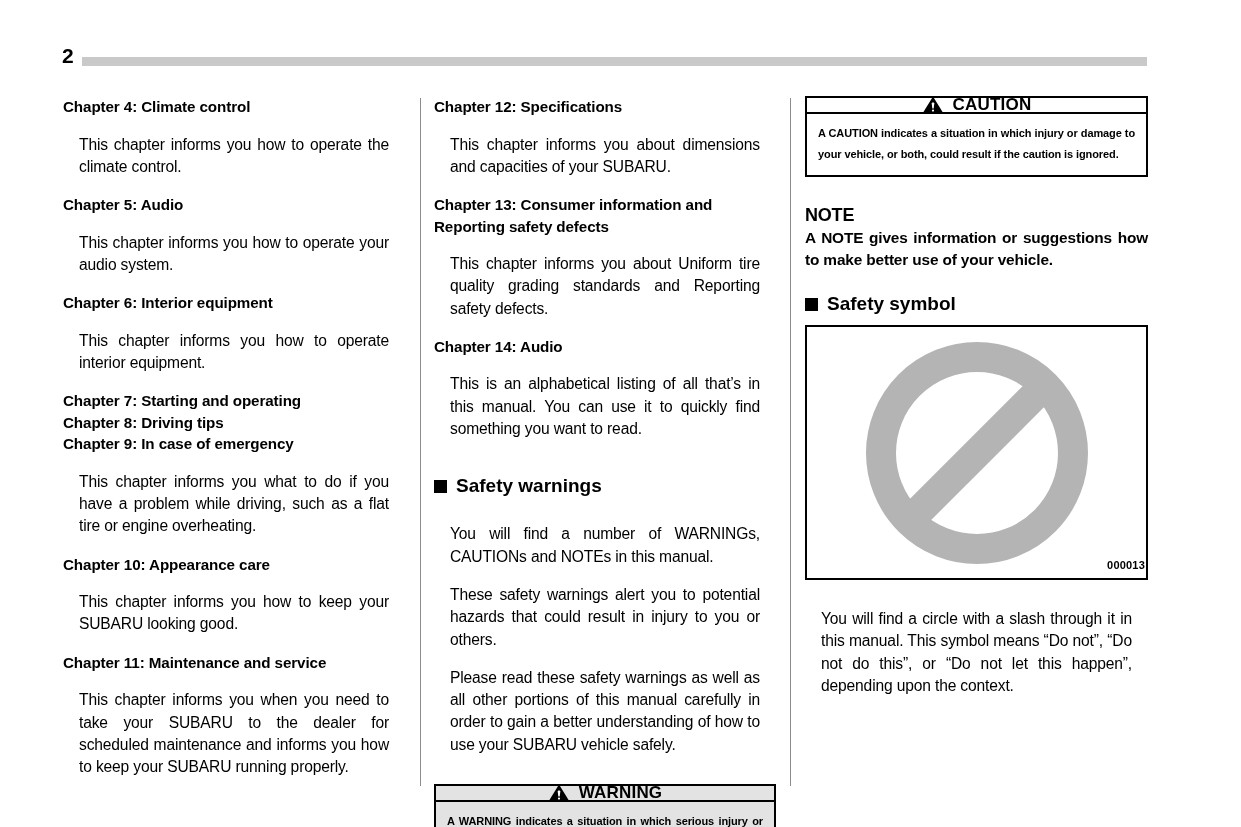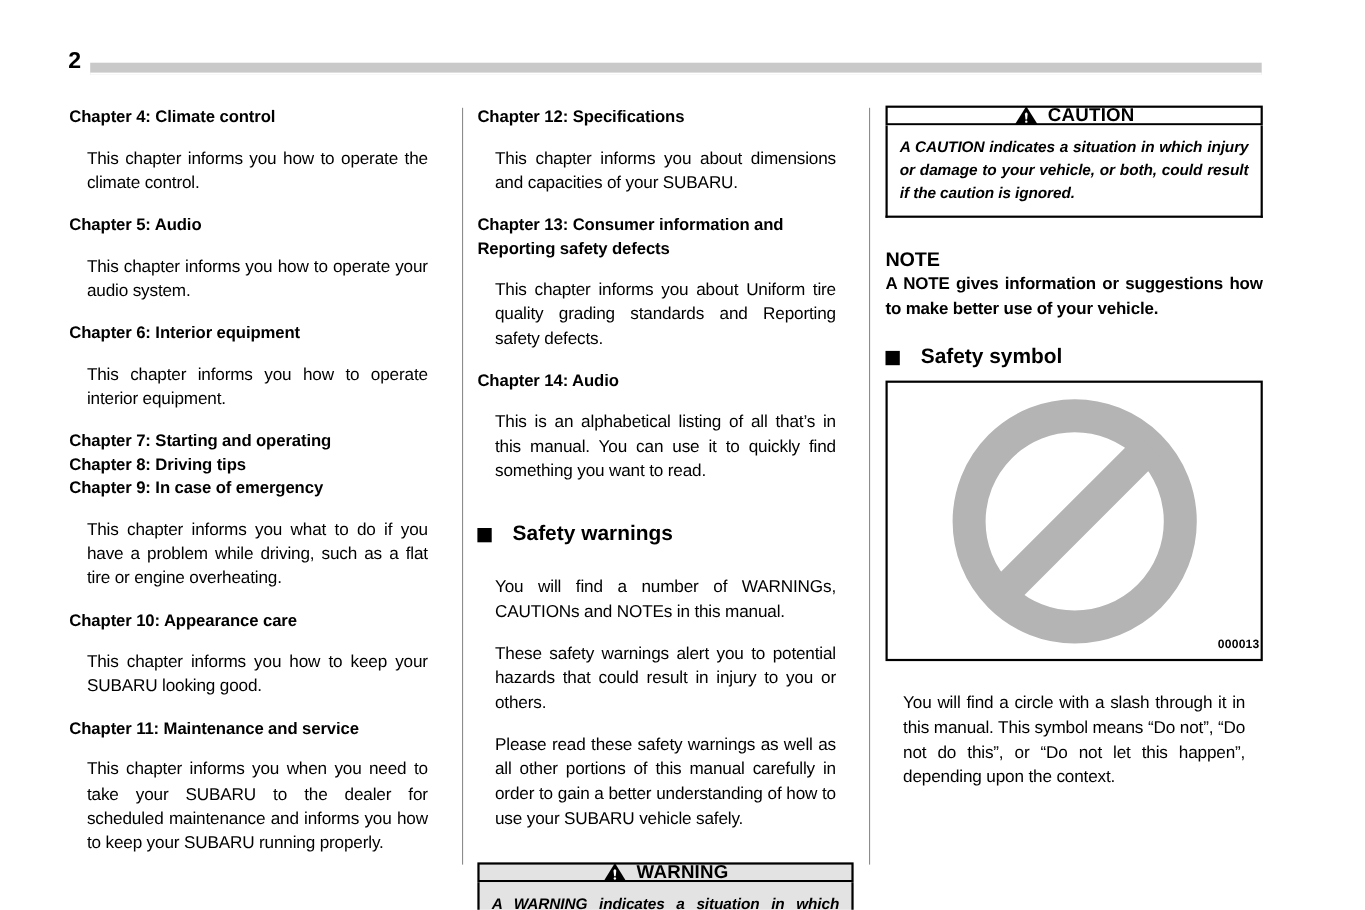--- a/index.html
+++ b/index.html
@@ -87,21 +87,20 @@
     letter-spacing: -0.15px;
   }
 
   .sec-head {
     font-size: 19px;
     font-weight: bold;
     line-height: 24px;
     margin: 0;
     display: flex;
     align-items: center;
-    gap: 10px;
   }
   .sec-bullet {
     display: inline-block;
     width: 13px;
     height: 13px;
     background: #000;
     margin-right: 9px;
     flex: 0 0 auto;
   }
 
@@ -146,27 +145,26 @@
   .alert-body {
     border: 2px solid #000;
     border-top: none;
     box-sizing: border-box;
     padding: 9px 11px 10px 11px;
   }
   .alert-body.gray { background: #e3e3e3; }
   .alert-body.white { background: #ffffff; }
   .alert-body p {
     margin: 0;
-    font-size: 14px;
+    font-size: 11px;
     font-weight: bold;
     line-height: 21px;
     text-align: justify;
     text-justify: inter-word;
     letter-spacing: -0.1px;
-    font-style: italic;
   }
 
   .tri-icon {
     width: 22px;
     height: 18px;
     margin-right: 9px;
     flex: 0 0 auto;
   }
 
   

